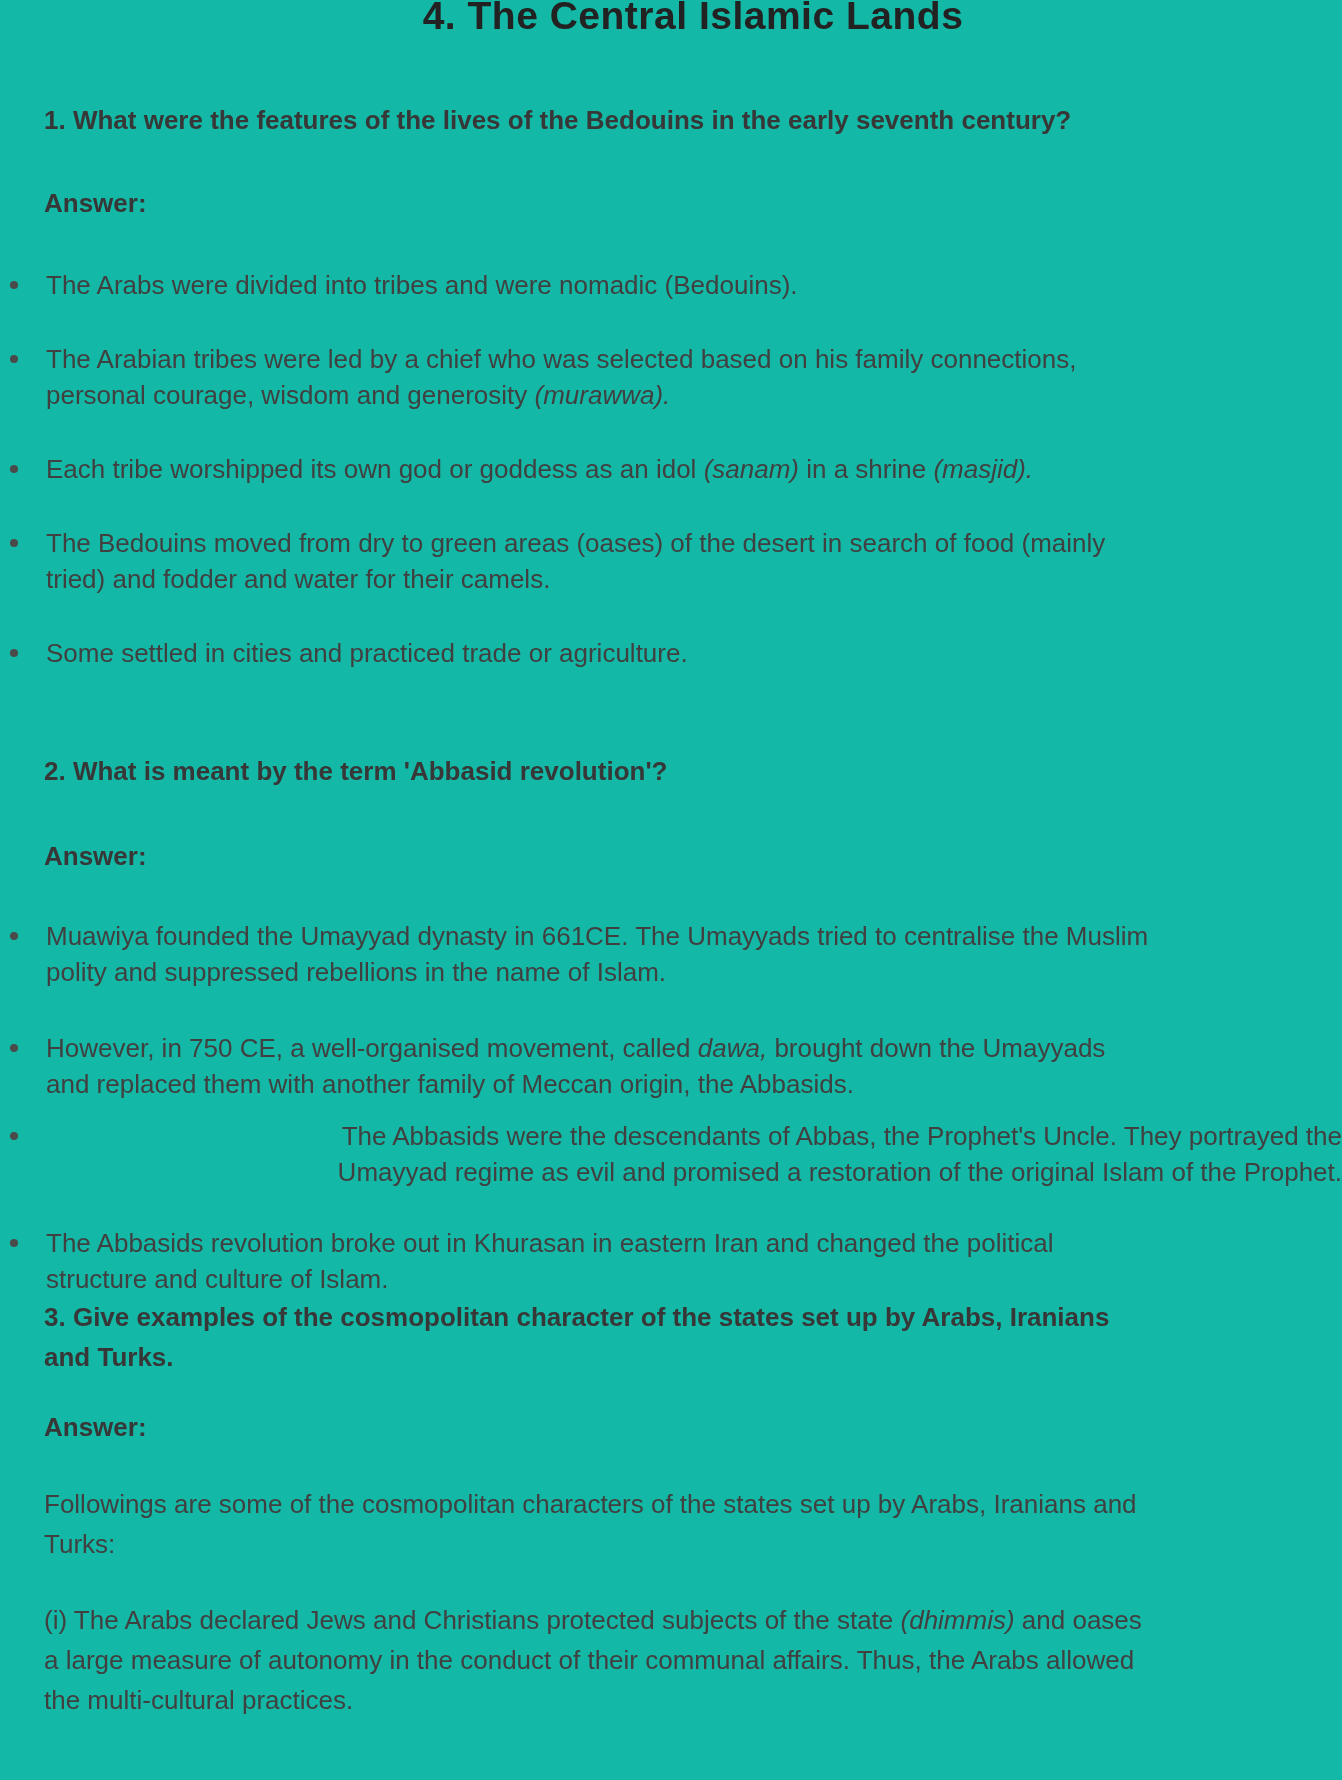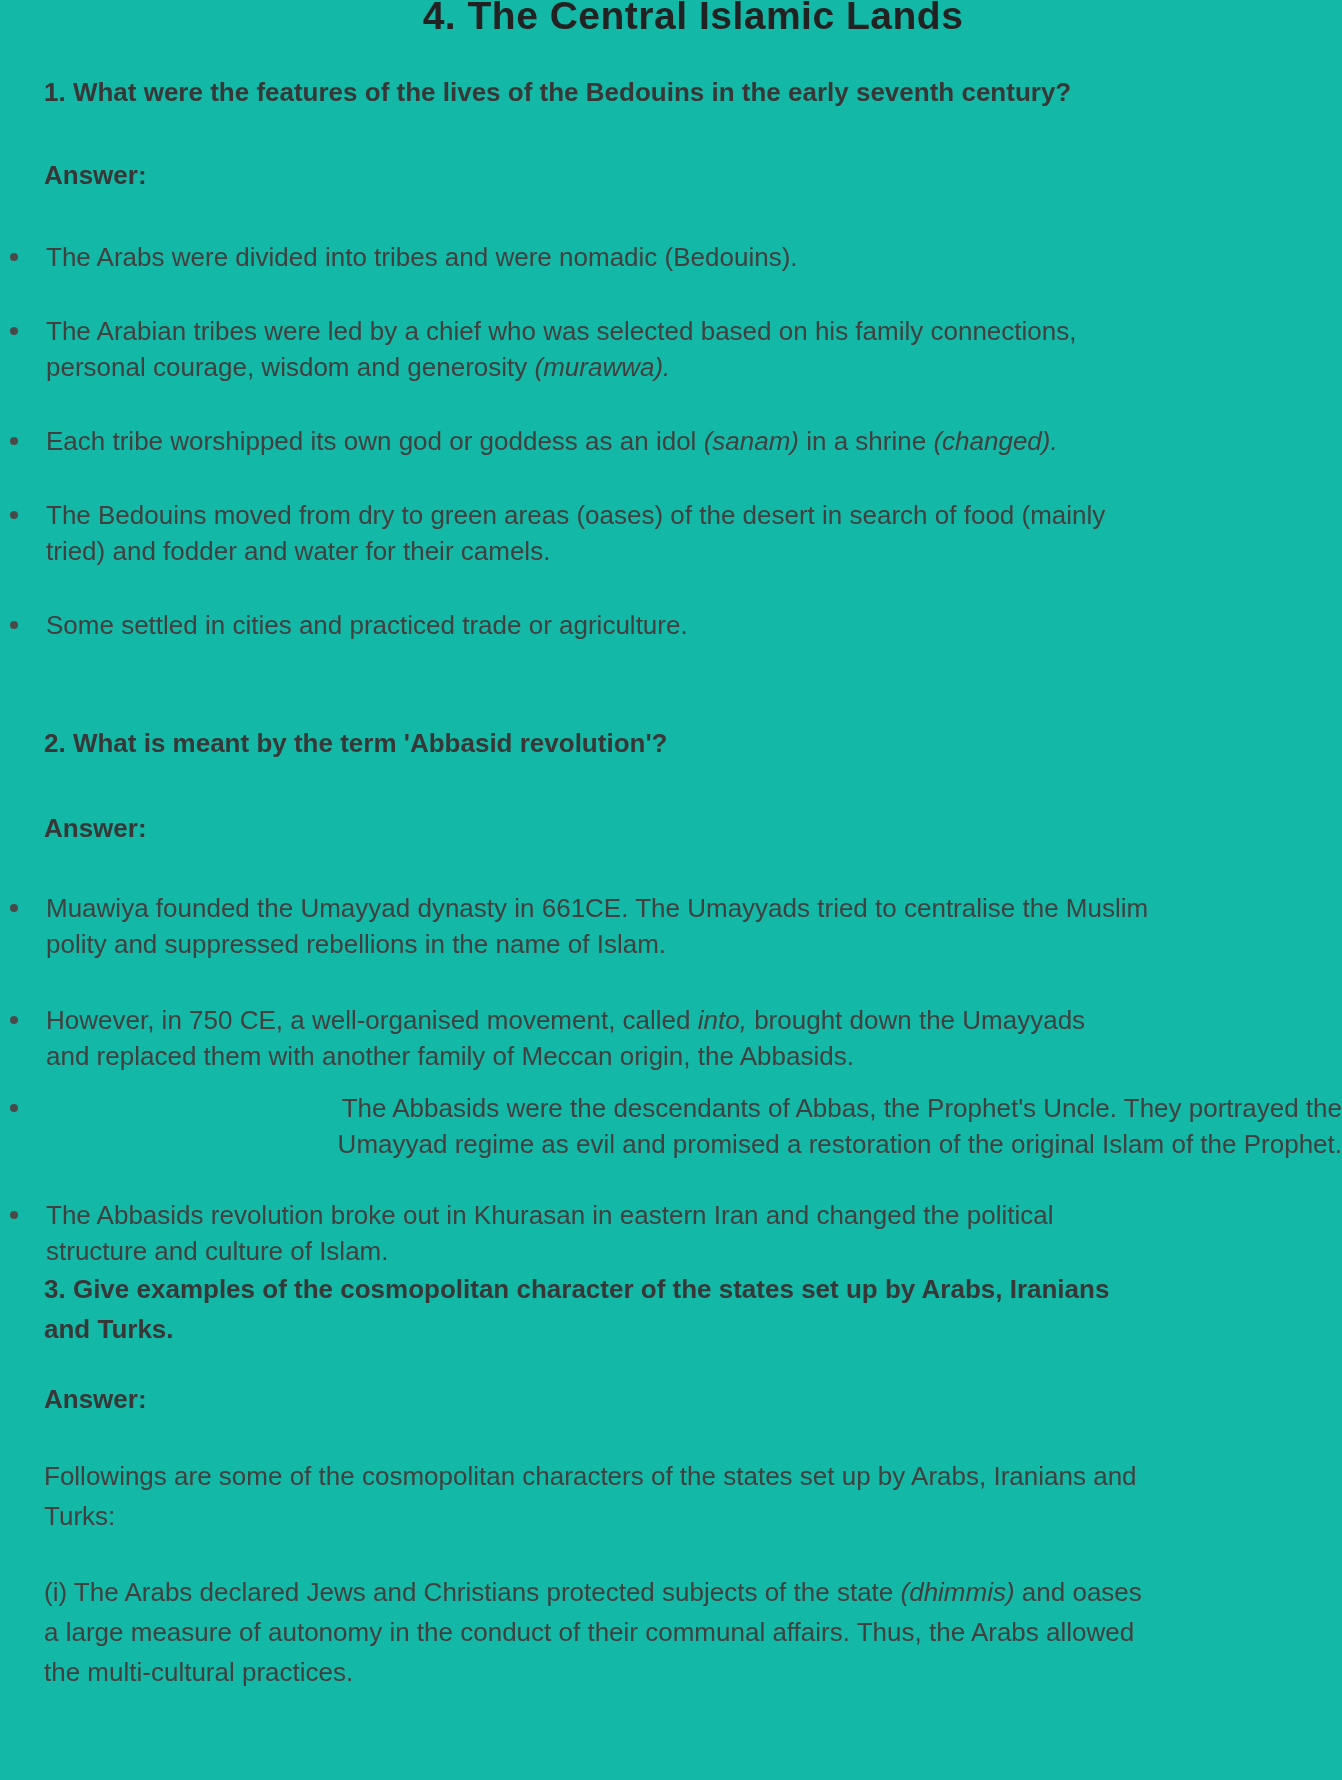--- a/index.html
+++ b/index.html
@@ -51,21 +51,21 @@
     height: 8px;
     border-radius: 50%;
     background: #4a4a4a;
   }
   .btext { font-size: 26px; line-height: 36px; color: #404040; }
   .para  { font-size: 26px; line-height: 40px; color: #404040; }
   .line  { white-space: nowrap; }
   .it    { font-style: italic; text-align: right; }
 
   
-  .m-q1      { margin-top: 36px; }
+  .m-q1      { margin-top: 64px; }
   .m-ans1    { margin-top: 52px; }
   .m-b1      { margin-top: 48px; }
   .m-next    { margin-top: 38px; }
   .m-q2      { margin-top: 84px; }
   .m-ans2    { margin-top: 54px; }
   .m-q2b1    { margin-top: 46px; }
   .m-q2b2    { margin-top: 40px; }
   .m-q2b3    { margin-top: 16px; text-align: right; }
   .m-q2b4    { margin-top: 35px; }
   .m-q3      { }
@@ -95,21 +95,21 @@
       <span class="dot"></span>
       <div class="btext">
         <div class="line">The Arabian tribes were led by a chief who was selected based on his family connections,</div>
         <div class="line"><span>personal courage, wisdom and generosity </span><span class="it">(murawwa).</span></div>
       </div>
     </div>
 
     <div class="bullet m-next">
       <span class="dot"></span>
       <div class="btext">
-        <div class="line"><span>Each tribe worshipped its own god or goddess as an idol </span><span class="it">(sanam)</span><span> in a shrine </span><span class="it">(changed).</span></div>
+        <div class="line"><span>Each tribe worshipped its own god or goddess as an idol </span><span class="it">(sanam)</span><span> in a shrine </span><span class="it">(masjid).</span></div>
       </div>
     </div>
 
     <div class="bullet m-next">
       <span class="dot"></span>
       <div class="btext">
         <div class="line">The Bedouins moved from dry to green areas (oases) of the desert in search of food (mainly</div>
         <div class="line">tried) and fodder and water for their camels.</div>
       </div>
     </div>
@@ -128,21 +128,21 @@
       <span class="dot"></span>
       <div class="btext">
         <div class="line">Muawiya founded the Umayyad dynasty in 661CE. The Umayyads tried to centralise the Muslim</div>
         <div class="line">polity and suppressed rebellions in the name of Islam.</div>
       </div>
     </div>
 
     <div class="bullet m-q2b2">
       <span class="dot"></span>
       <div class="btext">
-        <div class="line"><span>However, in 750 CE, a well-organised movement, called </span><span class="it">into,</span><span> brought down the Umayyads</span></div>
+        <div class="line"><span>However, in 750 CE, a well-organised movement, called </span><span class="it">dawa,</span><span> brought down the Umayyads</span></div>
         <div class="line">and replaced them with another family of Meccan origin, the Abbasids.</div>
       </div>
     </div>
 
     <div class="bullet m-q2b3">
       <span class="dot"></span>
       <div class="btext">
         <div class="line">The Abbasids were the descendants of Abbas, the Prophet's Uncle. They portrayed the</div>
         <div class="line">Umayyad regime as evil and promised a restoration of the original Islam of the Prophet.</div>
       </div>

